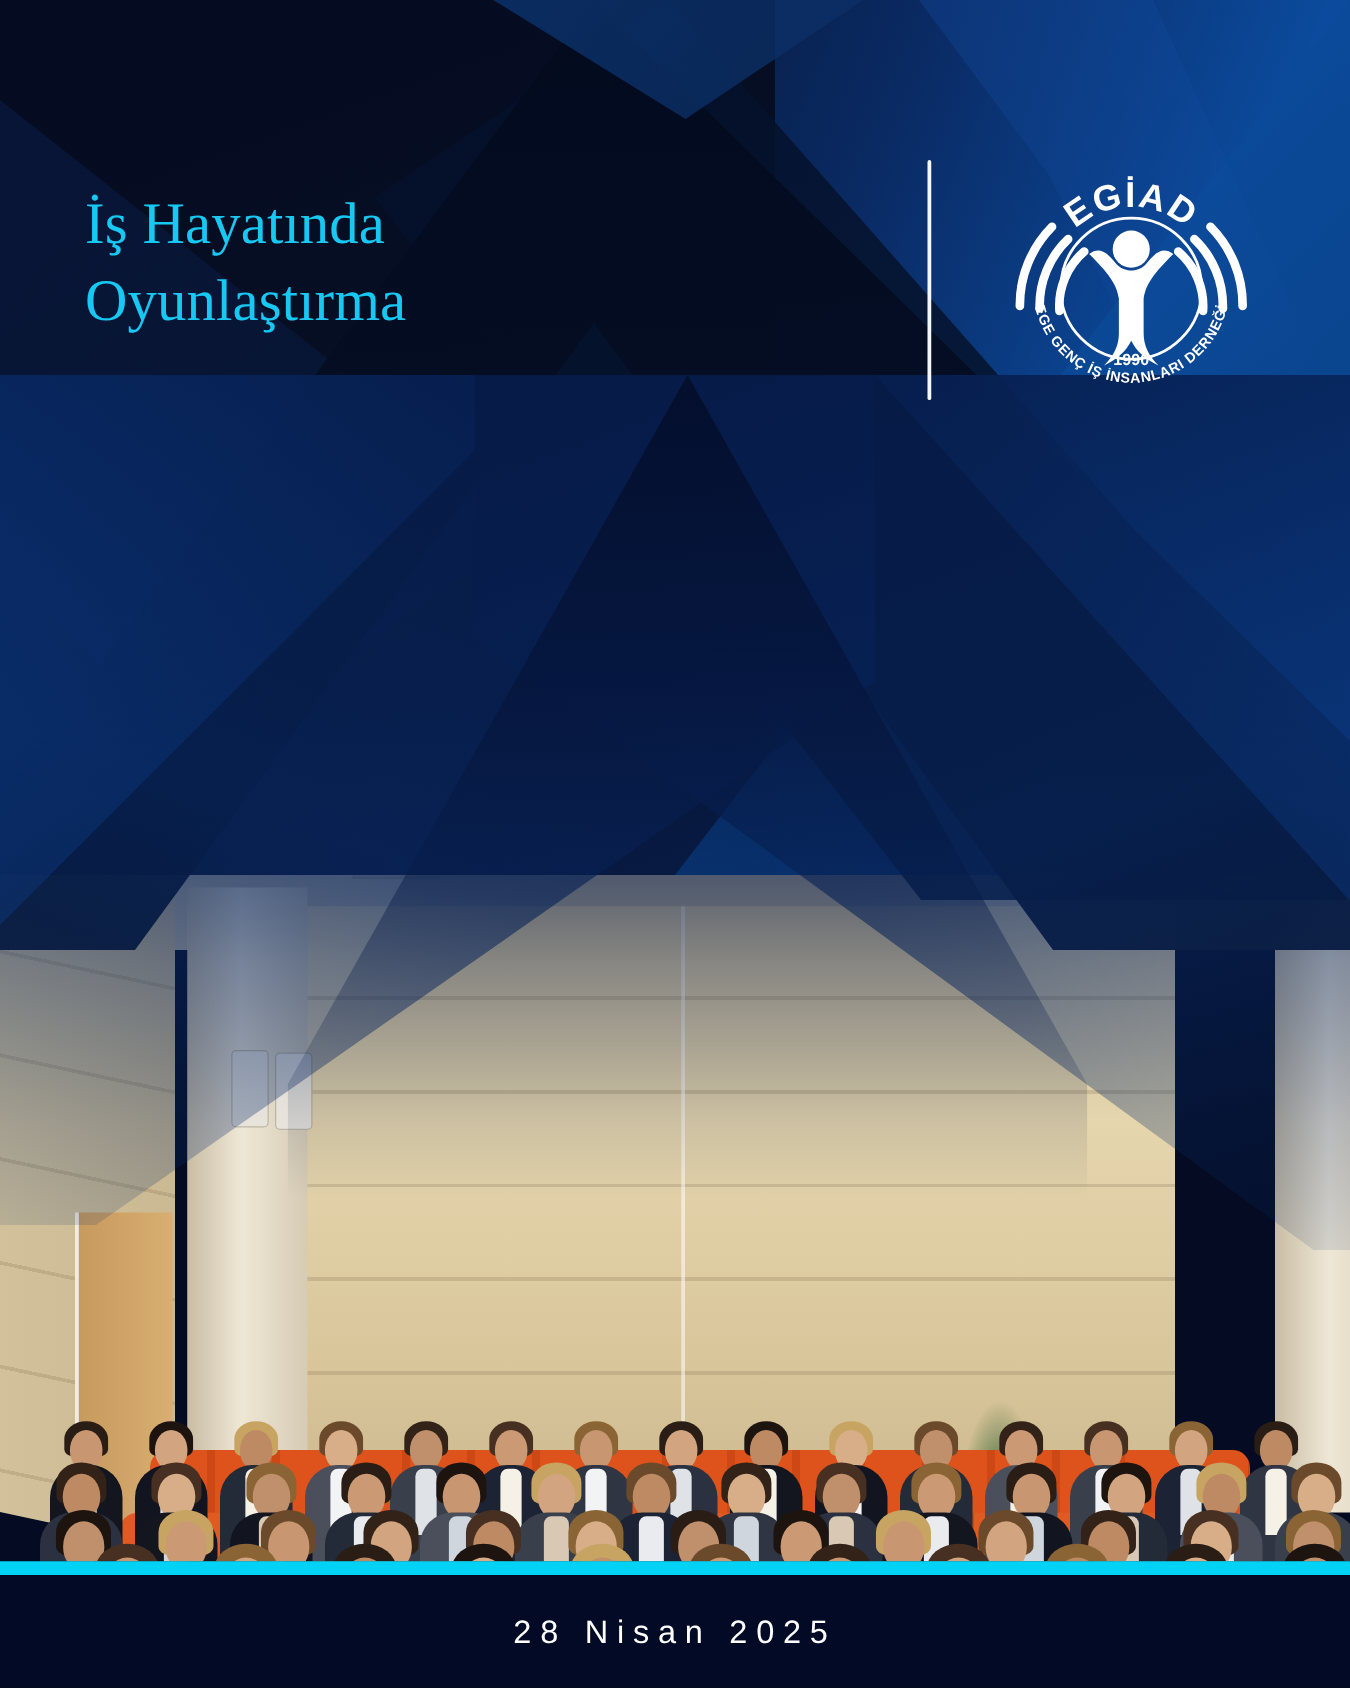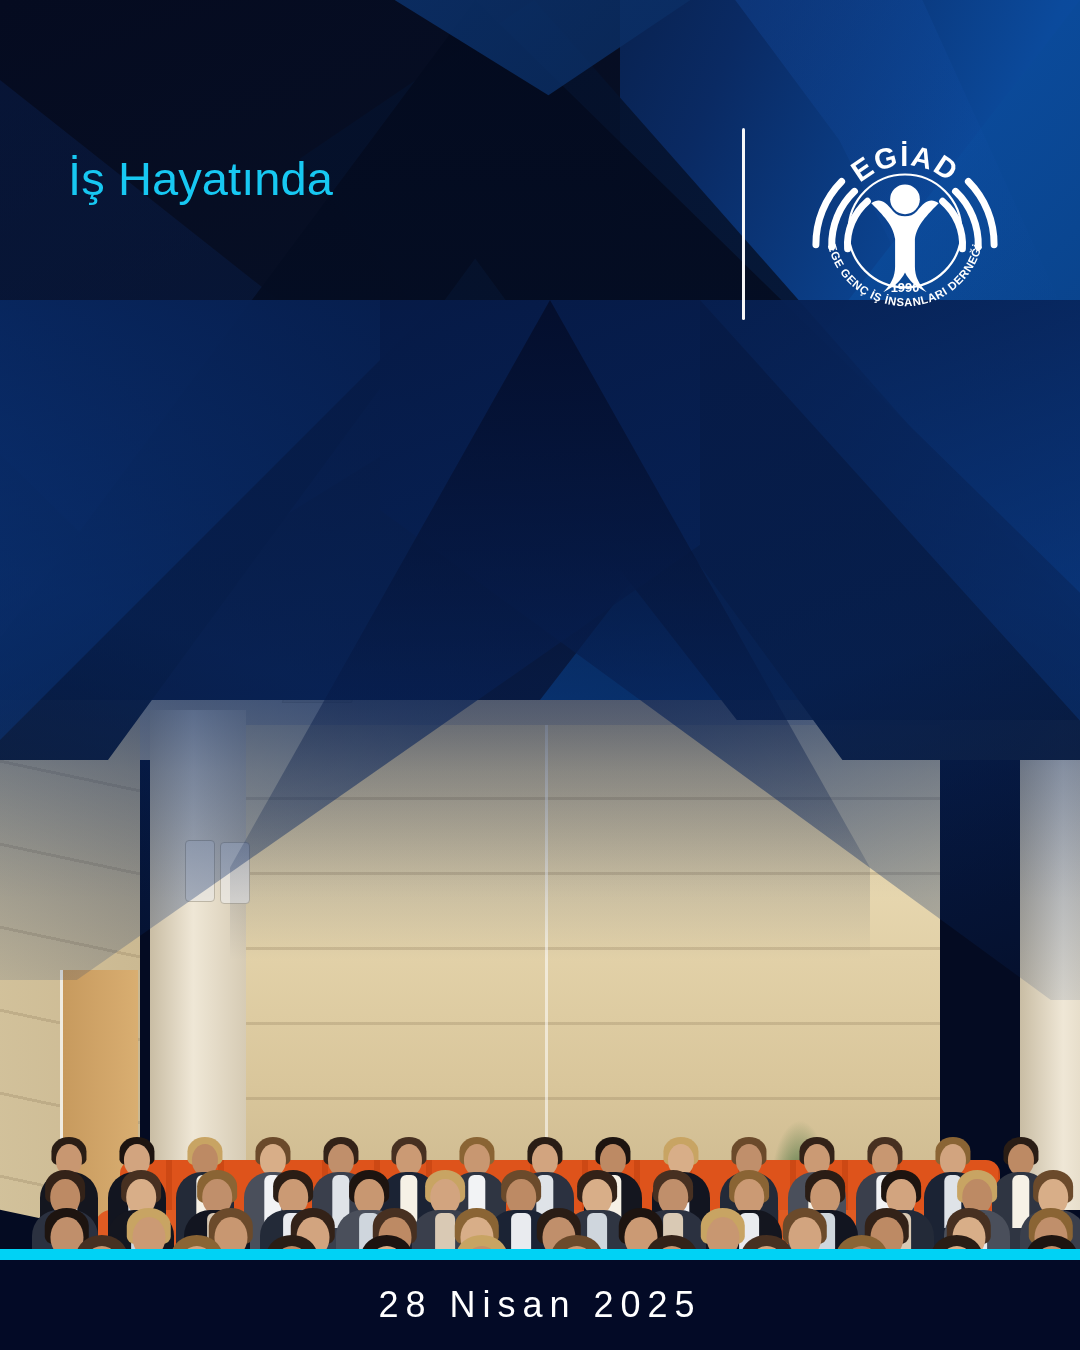--- a/index.html
+++ b/index.html
@@ -214,20 +214,21 @@
   .title-block{
     position:absolute; left:68px; top:148px; width:620px;
   }
   .title-l1, .title-l2{
     color:#17C8F2;
     font-size:47px;
     line-height:1.32;
     font-weight:400;
     letter-spacing:.1px;
     white-space:nowrap;
+    font-family:Liberation Serif, serif;
   }
   .title-l3{
     color:#ffffff;
     font-size:47px;
     line-height:1.34;
     font-weight:700;
     letter-spacing:-.2px;
     white-space:nowrap;
   }
 
@@ -250,21 +251,21 @@
     position:absolute; left:0; top:1249px; width:1080px; height:11px;
     background:#00D2F5; z-index:50;
   }
   .footer{
     position:absolute; left:0; top:1260px; width:1080px; height:90px;
     background:#030A26; z-index:50;
     display:flex; align-items:center; justify-content:center;
   }
   .footer-date{
     color:#ffffff;
-    font-size:36px;
+    font-size:26px;
     font-weight:500;
     letter-spacing:7px;
   }
 </style>
 </head>
 <body>
 
 <div class="poster">
 
   <div class="photo-layer">
@@ -578,20 +579,21 @@
   <div class="shape ov-bright-l"></div>
   <div class="shape ov-bright-r"></div>
   <div class="shape ov-left"></div>
   <div class="shape ov-right"></div>
   <div class="shape ov-center"></div>
 
   <div class="header">
 
     <div class="title-block">
       <div class="title-l1">İş Hayatında</div>
+      <div class="title-l2">Oyunlaştırma</div>
     </div>
 
     <div class="divider"></div>
 
     <div class="logo-wrap">
       <svg viewBox="0 0 200 200" xmlns="http://www.w3.org/2000/svg" aria-hidden="true">
         <defs>
           <path id="arcTop" d="M 34 104 A 66 66 0 0 1 166 104" fill="none"></path>
           <path id="arcBot" d="M 20 100 A 80 80 0 0 0 180 100" fill="none"></path>
         </defs>

